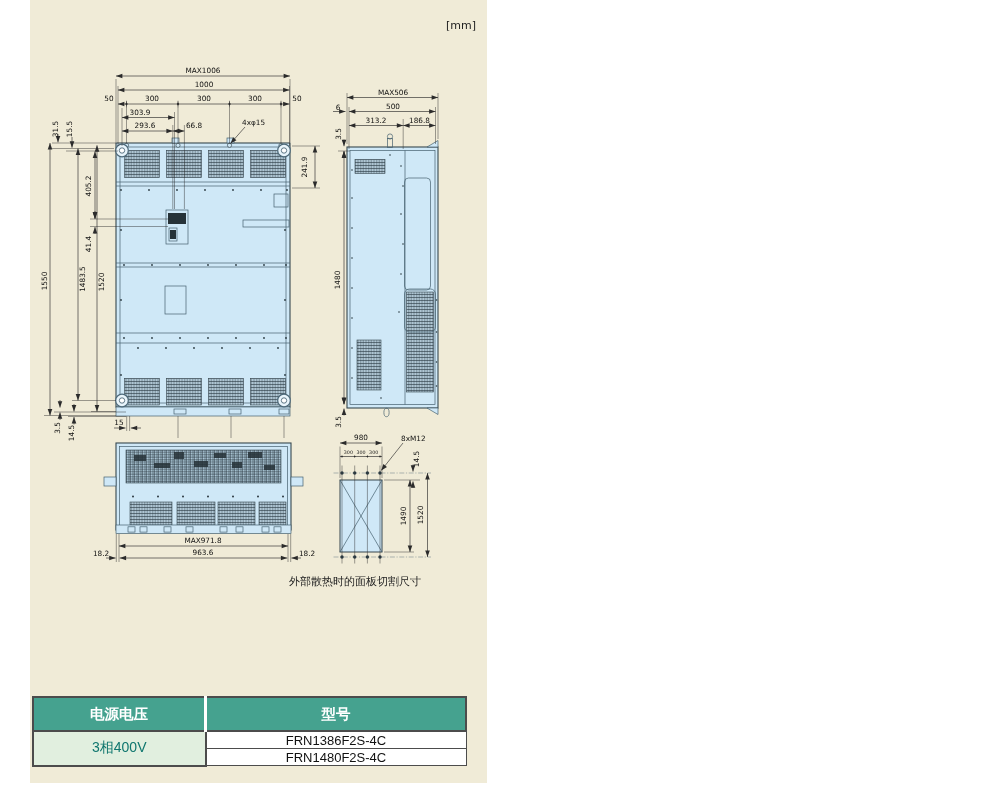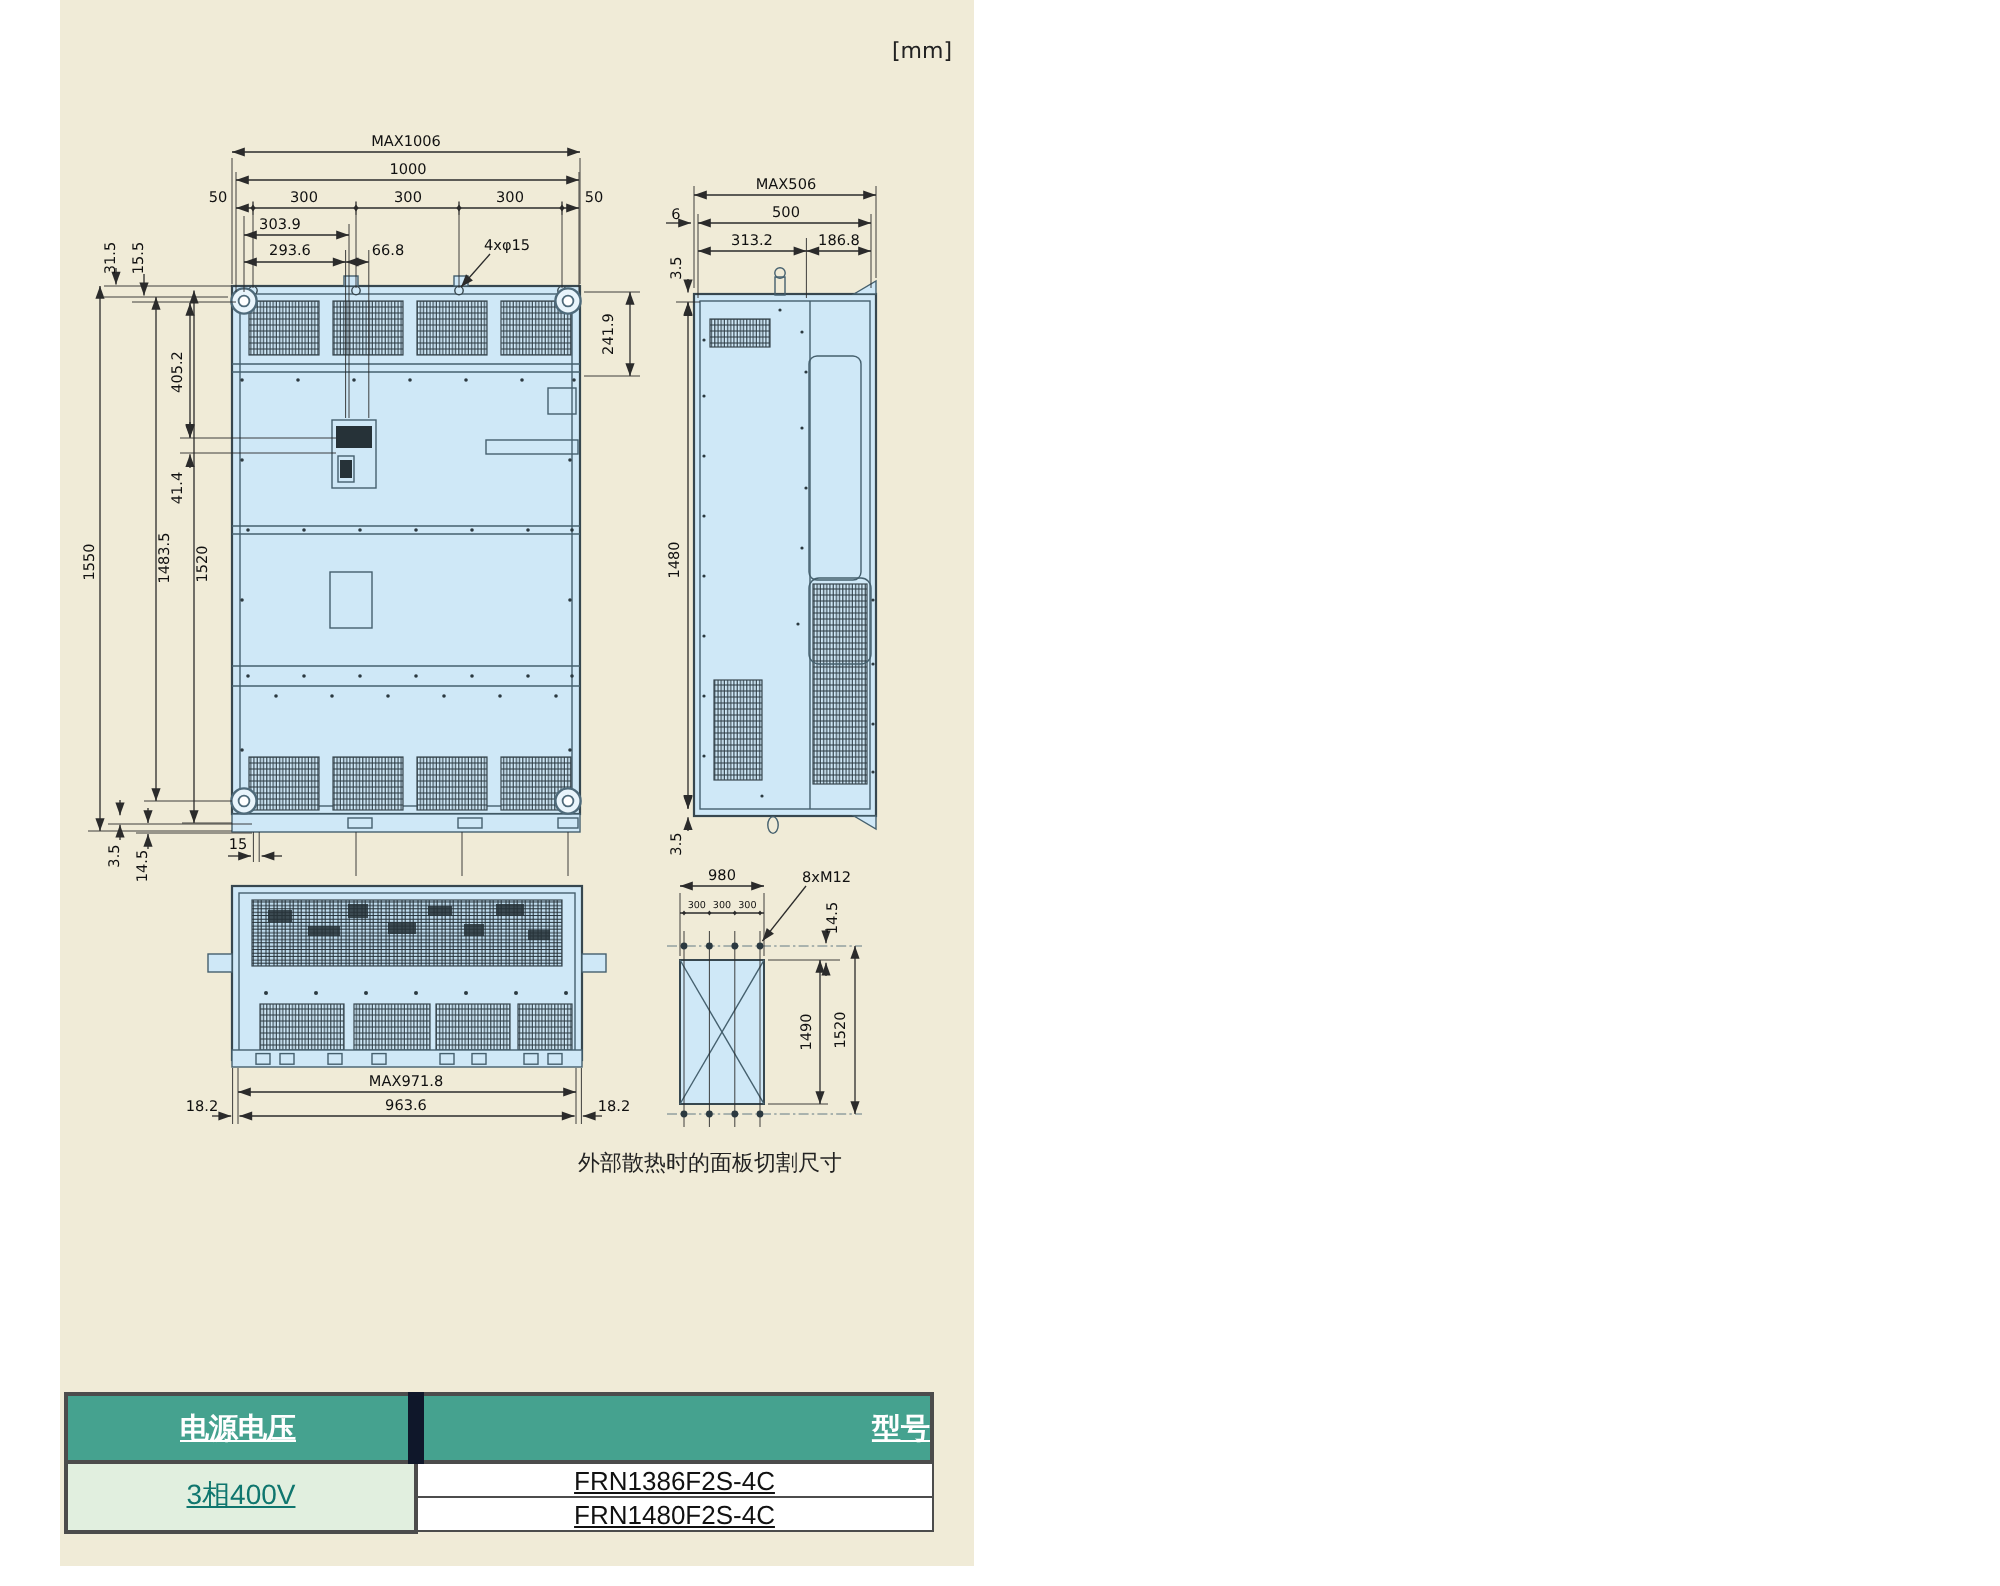--- a/index.html
+++ b/index.html
@@ -18,24 +18,24 @@
   .dot{fill:#2b3940;}
   .dk{fill:#263238;}
   .eyeo{fill:#e8f4fb;stroke:#4e6a7a;stroke-width:1.2;}
   .eyei{fill:#ffffff;stroke:#4e6a7a;stroke-width:0.9;}
   .hole{fill:#cfe8f7;stroke:#37474f;stroke-width:0.7;}
   .d{font-size:7.3px;fill:#111111;}
   .t{font-size:4.8px;fill:#111111;}
   .cap{font-size:11px;fill:#222222;}
   
   #model-table{position:absolute;left:32px;top:696px;width:435px;border-collapse:collapse;table-layout:fixed;}
-  #model-table th,#model-table td{border:2px solid #4c4c4c;text-align:center;vertical-align:middle;padding:0;text-decoration:underline;}
+  #model-table th,#model-table td{border:2px solid #4c4c4c;text-align:center;vertical-align:middle;padding:0;}
   #model-table th{height:32px;background:#45a28f;color:#ffffff;font-size:14.5px;font-weight:bold;}
   #model-table th.c1{width:170px;border-right:3px solid #ffffff;}
-  #model-table th.c2{border-left:8px solid #0f172a;text-align:right;}
+  #model-table th.c2{border-left:3px solid #0f172a;}
   #model-table td.volt{background:#e1efdf;color:#0f766e;font-size:14px;}
   #model-table td.model{background:#ffffff;color:#111;font-size:13px;height:16px;border-width:1.5px;}
 </style>
 </head>
 <body>
 
 <div id="panel"></div>
 
 <svg width="1000" height="793" viewBox="0 0 1000 793">
 <defs>

